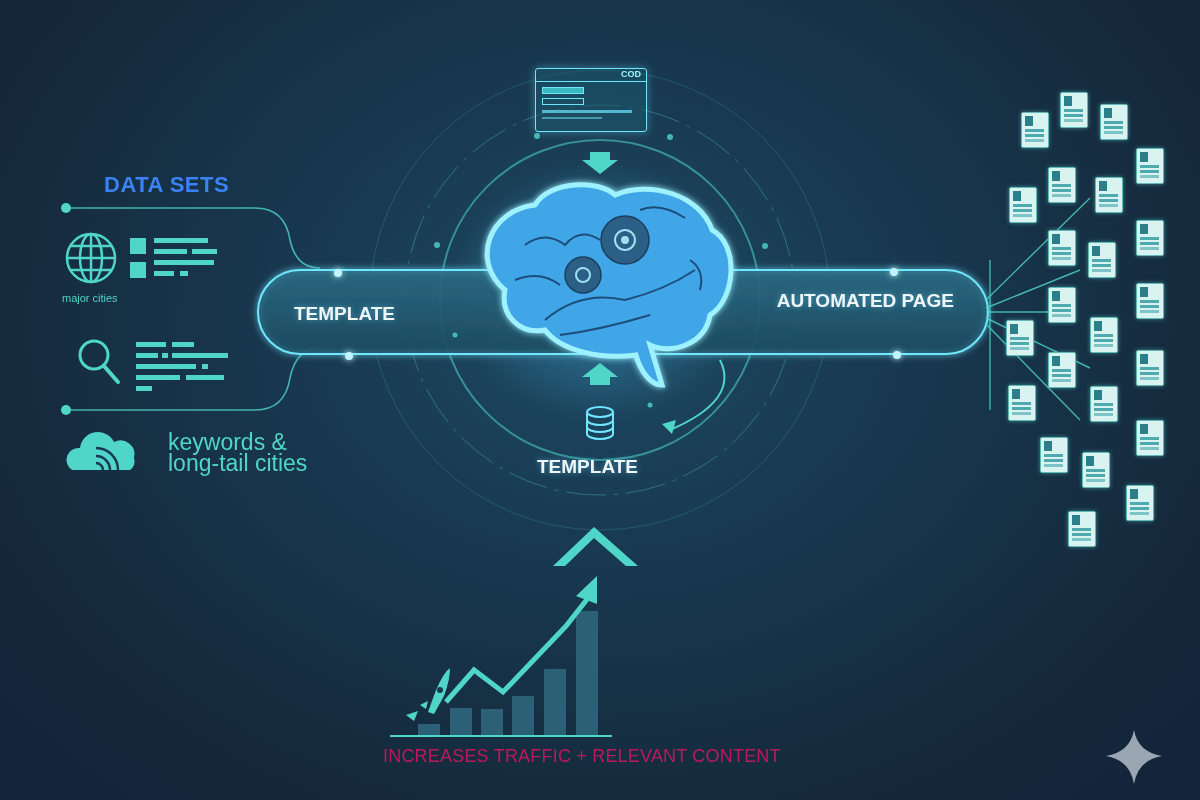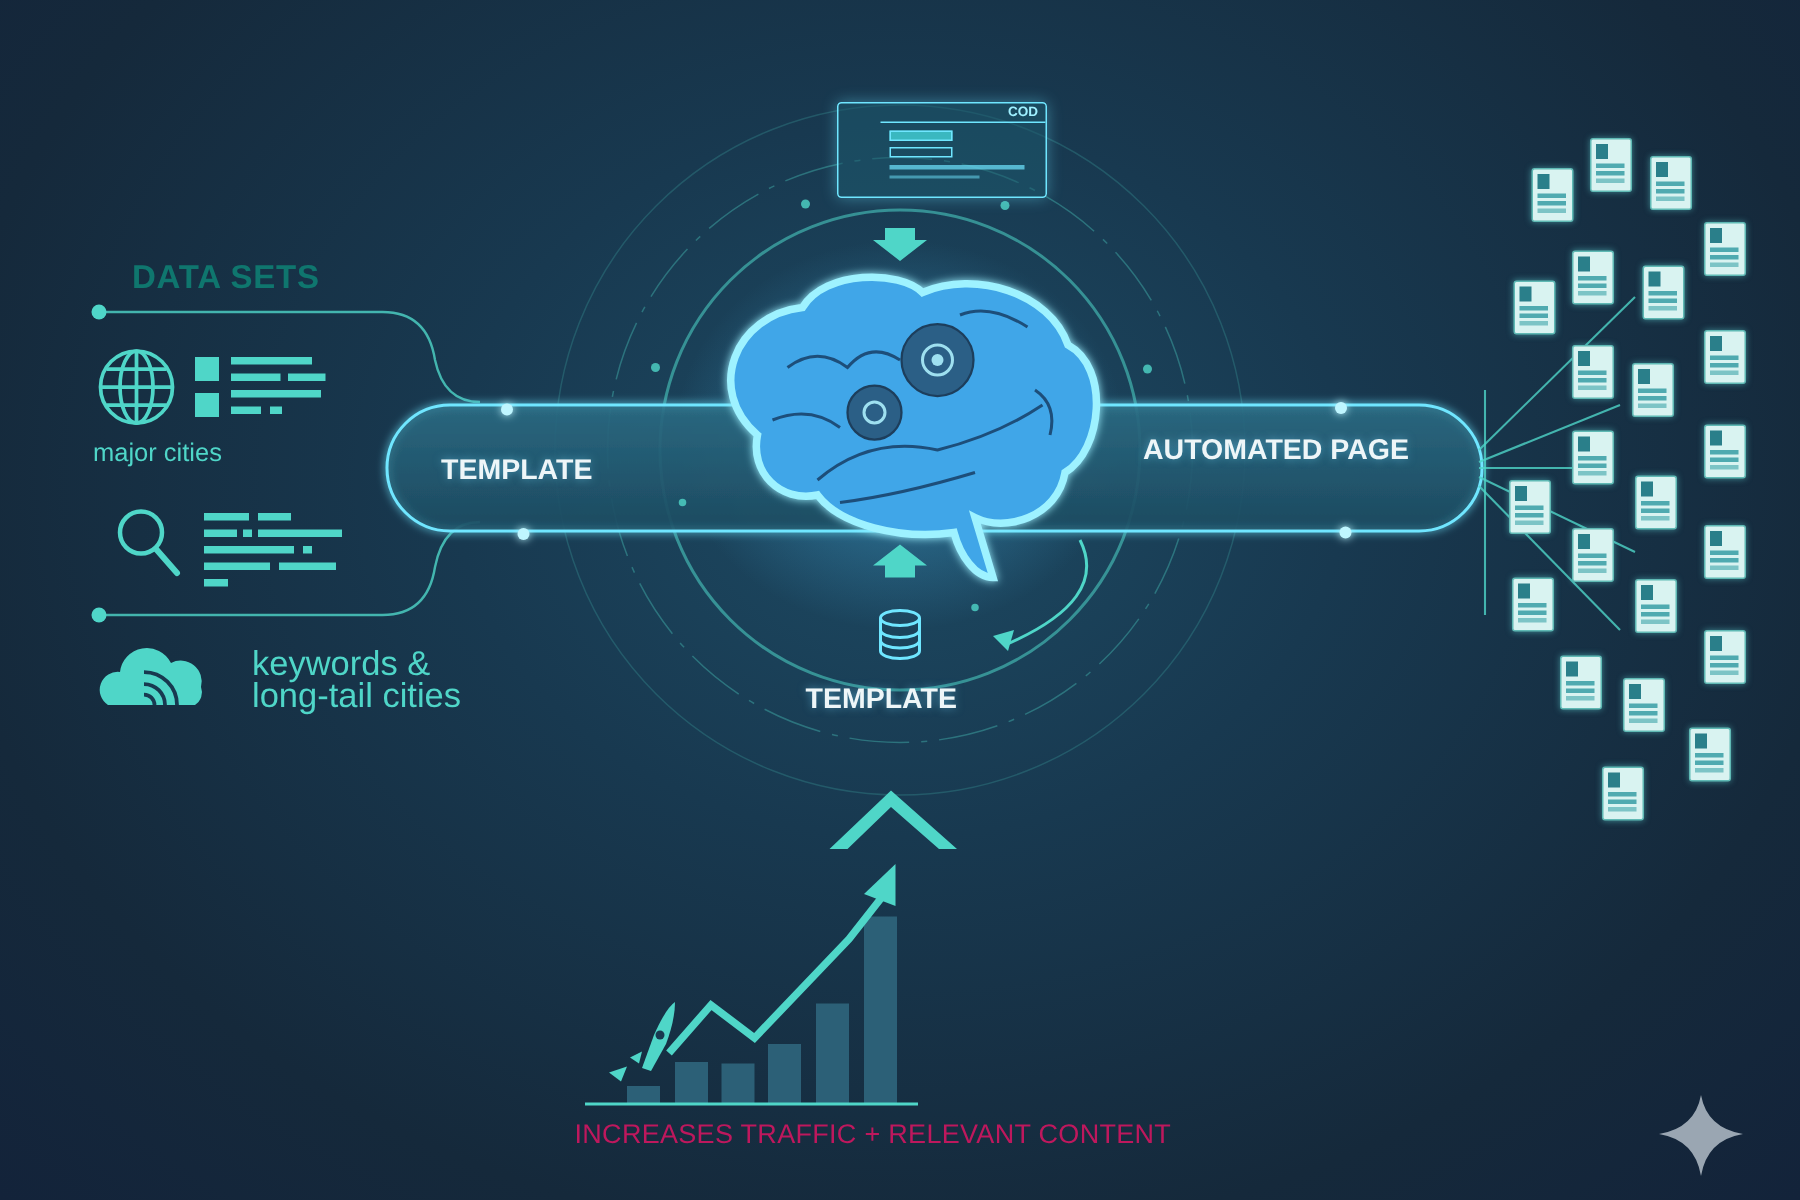--- a/index.html
+++ b/index.html
@@ -77,21 +77,21 @@
   <g fill="#4fd6c8" opacity="0.8">
     <circle cx="537" cy="136" r="3"></circle>
       <circle cx="670" cy="137" r="3"></circle>
     <circle cx="437" cy="245" r="3"></circle>
       <circle cx="765" cy="246" r="3"></circle>
     <circle cx="455" cy="335" r="2.5"></circle>
       <circle cx="650" cy="405" r="2.5"></circle>
   </g>
 </svg>
 
-<div class="abs" style="left:558px;top:68px;width:110px;height:62px;border:1.5px solid #6fe6ff;border-radius:3px;background:rgba(30,90,110,0.55);box-shadow:0 0 10px rgba(111,230,255,0.4);padding-left:28px;">
+<div class="abs" style="left:535px;top:68px;width:110px;height:62px;border:1.5px solid #6fe6ff;border-radius:3px;background:rgba(30,90,110,0.55);box-shadow:0 0 10px rgba(111,230,255,0.4);">
   <div style="height:12px;border-bottom:1px solid #6fe6ff;position:relative;">
     <span style="position:absolute;right:5px;top:0px;font-size:9px;font-weight:bold;color:#9ff0ff;">COD</span>
   </div>
   <div style="margin:5px 6px 0;width:40px;height:5px;border:1px solid #6fe6ff;background:#3ab8c0;"></div>
   <div style="margin:4px 6px 0;width:40px;height:5px;border:1px solid #6fe6ff;"></div>
   <div style="margin:5px 6px 0;width:90px;height:3px;background:#6fe6ff;opacity:0.7;"></div>
   <div style="margin:4px 6px 0;width:60px;height:2px;background:#6fe6ff;opacity:0.5;"></div>
 </div>
 
 <svg width="1200" height="800" style="pointer-events:none;">
@@ -117,42 +117,42 @@
 
 <svg width="1200" height="800" style="pointer-events:none;">
   <g fill="none" stroke="#6fe6ff" stroke-width="2">
     <ellipse cx="600" cy="412" rx="13" ry="5"></ellipse>
     <path d="M587 412 v22 a13 5 0 0 0 26 0 v-22"></path>
     <path d="M587 420 a13 5 0 0 0 26 0"></path>
     <path d="M587 427 a13 5 0 0 0 26 0"></path>
   </g>
 </svg>
 
-<div class="abs title" style="left:88px;top:172px;font-size:22px;color:#0f766e;">DATA SETS</div>
+<div class="abs title" style="left:104px;top:172px;font-size:22px;color:#3b82f6;">DATA SETS</div>
 
 <svg width="1200" height="800" style="pointer-events:none;">
   <g fill="none" stroke="#4fd6c8" stroke-width="2.5">
     <circle cx="91" cy="258" r="24"></circle>
     <ellipse cx="91" cy="258" rx="11" ry="24"></ellipse>
     <line x1="67" y1="258" x2="115" y2="258"></line>
     <line x1="91" y1="234" x2="91" y2="282"></line>
     <path d="M71 246 h40 M71 270 h40"></path>
   </g>
   <g fill="#4fd6c8">
     <rect x="130" y="238" width="16" height="16"></rect>
       <rect x="130" y="262" width="16" height="16"></rect>
     <rect x="154" y="238" width="54" height="5"></rect>
       <rect x="154" y="249" width="33" height="5"></rect>
       <rect x="192" y="249" width="25" height="5"></rect>
     <rect x="154" y="260" width="60" height="5"></rect>
       <rect x="154" y="271" width="20" height="5"></rect>
       <rect x="180" y="271" width="8" height="5"></rect>
   </g>
 </svg>
-<div class="abs teal" style="left:62px;top:292px;font-size:17px;text-align:center;">major cities</div>
+<div class="abs teal" style="left:62px;top:292px;font-size:11px;text-align:center;">major cities</div>
 
 <svg width="1200" height="800" style="pointer-events:none;">
   <g fill="none" stroke="#4fd6c8" stroke-width="3">
     <circle cx="94" cy="355" r="14"></circle>
     <line x1="104" y1="366" x2="118" y2="382" stroke-linecap="round" stroke-width="4"></line>
   </g>
   <g fill="#4fd6c8">
     <rect x="136" y="342" width="30" height="5"></rect>
       <rect x="172" y="342" width="22" height="5"></rect>
     <rect x="136" y="353" width="22" height="5"></rect>
@@ -173,21 +173,21 @@
     <path d="M96 456 a14 14 0 0 1 14 14"></path>
     <path d="M96 463 a7 7 0 0 1 7 7"></path>
   </g>
 </svg>
 <div class="abs teal" style="left:168px;top:432px;font-size:23px;line-height:21px;">
   <div>keywords &amp;</div>
   <div>long-tail cities</div>
 </div>
 
 <div class="abs label-white" style="left:294px;top:303px;font-size:19px;">TEMPLATE</div>
-<div class="abs label-white" style="left:762px;top:289px;font-size:19px;text-align:left;width:192px;line-height:24px;">
+<div class="abs label-white" style="left:762px;top:289px;font-size:19px;text-align:right;width:192px;line-height:24px;">
   <div>AUTOMATED PAGE</div>
 </div>
 <div class="abs label-white" style="left:537px;top:456px;font-size:19px;">TEMPLATE</div>
 
 <div>
   <div class="page-card" style="left:1060px;top:92px;"></div>
   <div class="page-card" style="left:1021px;top:112px;"></div>
   <div class="page-card" style="left:1100px;top:104px;"></div>
   <div class="page-card" style="left:1136px;top:148px;"></div>
   <div class="page-card" style="left:1048px;top:167px;"></div>

